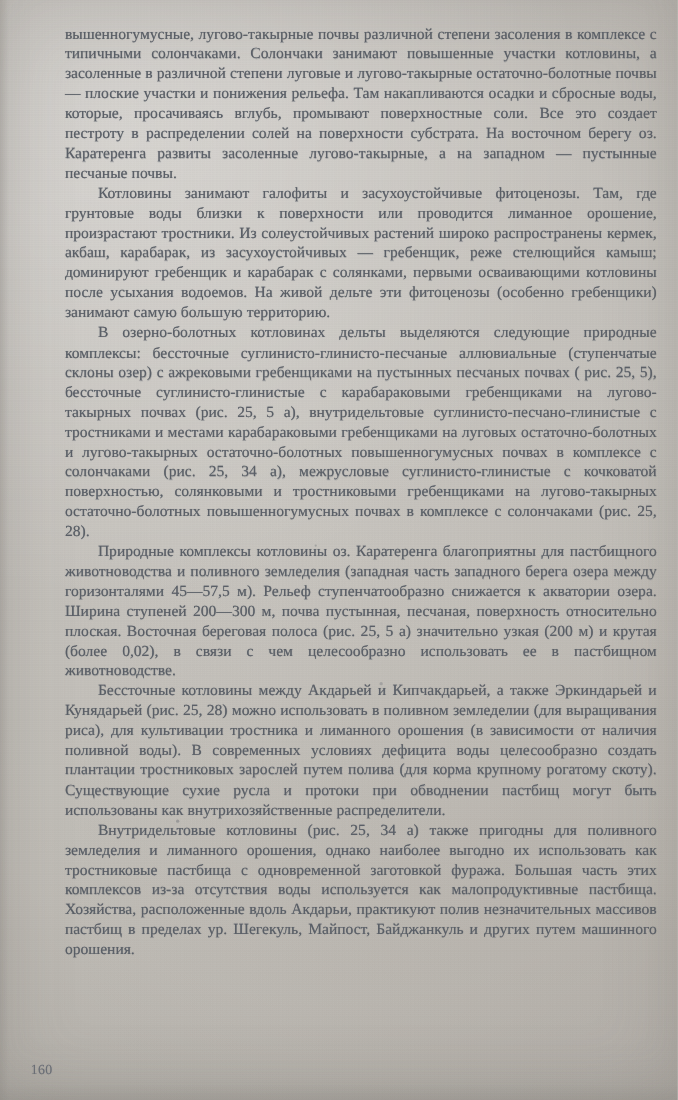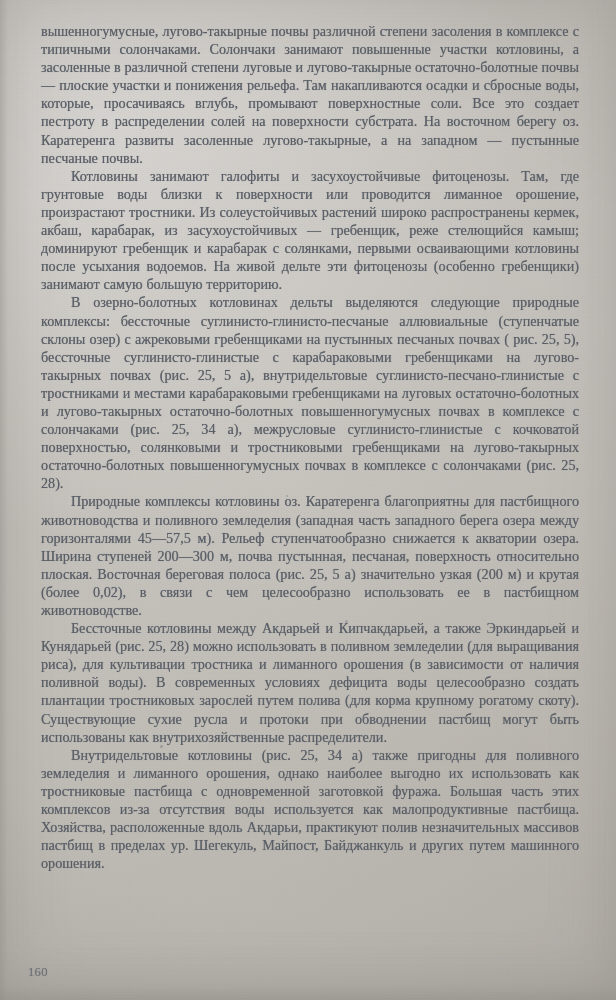--- a/index.html
+++ b/index.html
@@ -35,21 +35,21 @@
   .vignette {
     position: absolute;
     inset: 0;
     pointer-events: none;
     box-shadow: inset 0 0 60px 10px rgba(120,116,110,0.18),
                 inset 0 -24px 40px -10px rgba(120,116,110,0.16);
   }
 
   .textblock {
     position: absolute;
-    left: 41px;
+    left: 59px;
     top: 22px;
     width: 538px;
   }
 
   p.para {
     margin: 0;
     text-align: justify;
     text-align-last: left;
     text-indent: 30px;
     font-size: 14.1px;

